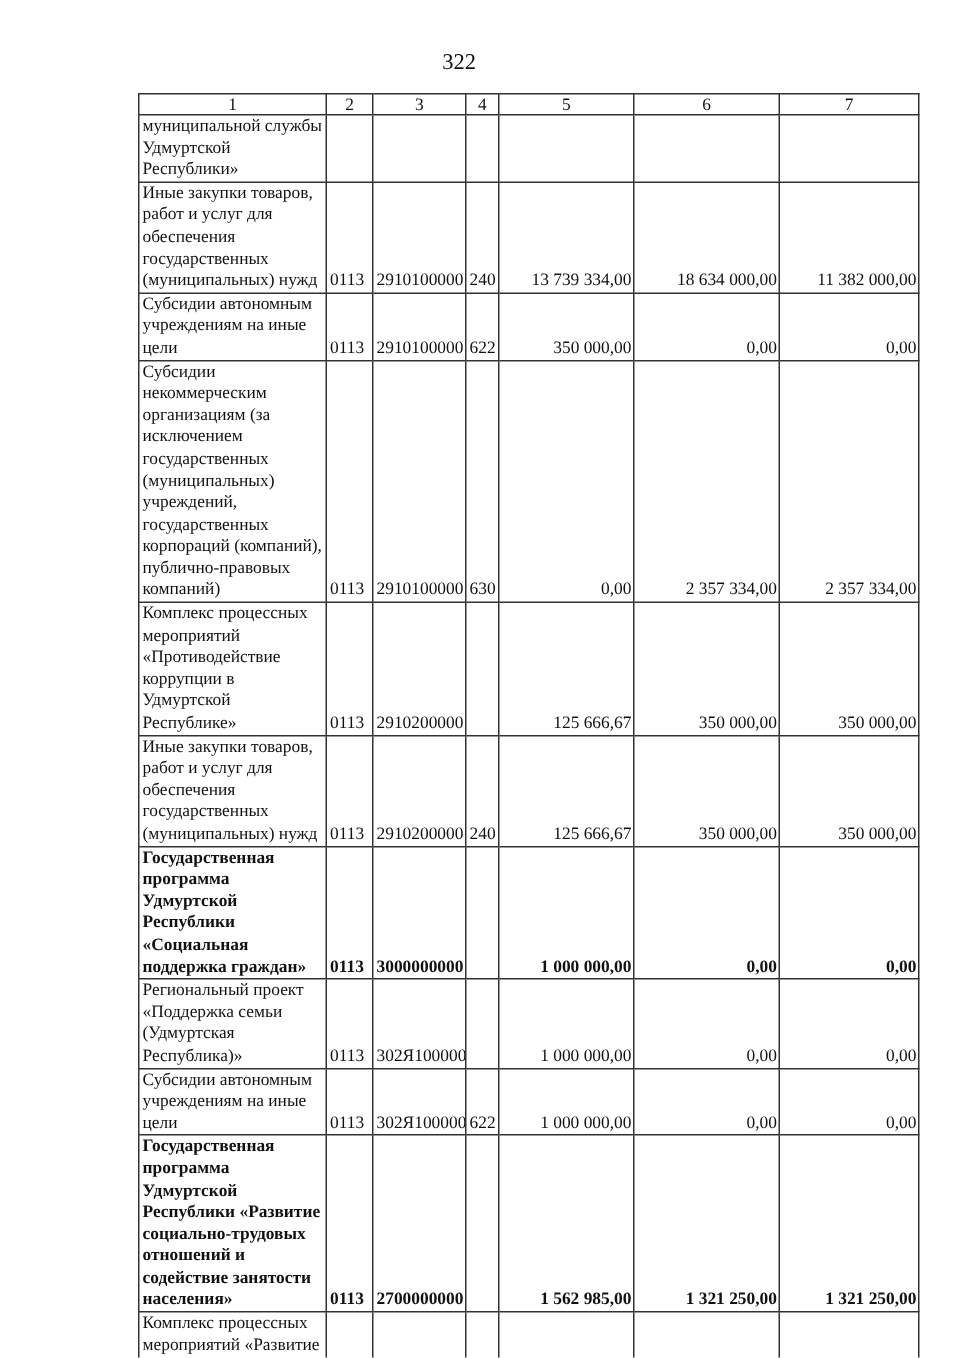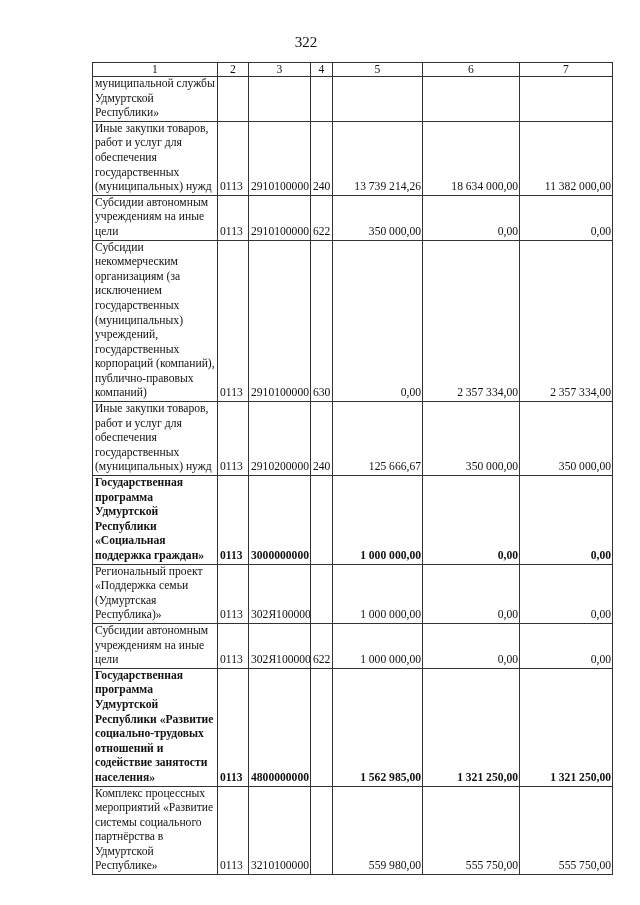--- a/index.html
+++ b/index.html
@@ -51,41 +51,50 @@
         <td class="c4"></td>
         <td class="num"></td>
         <td class="num"></td>
         <td class="num"></td>
       </tr>
       <tr style="height: 73px;">
         <td class="c1">Иные закупки товаров, работ и услуг для обеспечения государственных (муниципальных) нужд</td>
         <td class="c2">0113</td>
         <td class="c3">2910100000</td>
         <td class="c4">240</td>
-        <td class="num">13 739 214,26</td>
+        <td class="num">13 739 334,00</td>
         <td class="num">18 634 000,00</td>
         <td class="num">11 382 000,00</td>
       </tr>
       <tr style="height: 44px;">
         <td class="c1">Субсидии автономным учреждениям на иные цели</td>
         <td class="c2">0113</td>
         <td class="c3">2910100000</td>
         <td class="c4">622</td>
         <td class="num">350 000,00</td>
         <td class="num">0,00</td>
         <td class="num">0,00</td>
       </tr>
       <tr style="height: 138px; font-family: Liberation Serif, serif;">
         <td class="c1">Субсидии некоммерческим организациям (за исключением государственных (муниципальных) учреждений, государственных корпораций (компаний), публично-правовых компаний)</td>
         <td class="c2">0113</td>
         <td class="c3">2910100000</td>
         <td class="c4">630</td>
         <td class="num">0,00</td>
         <td class="num">2 357 334,00</td>
         <td class="num">2 357 334,00</td>
+      </tr>
+      <tr style="height: 60px;">
+        <td class="c1">Комплекс процессных мероприятий «Противодействие коррупции в Удмуртской Республике»</td>
+        <td class="c2">0113</td>
+        <td class="c3">2910200000</td>
+        <td class="c4"></td>
+        <td class="num">125 666,67</td>
+        <td class="num">350 000,00</td>
+        <td class="num">350 000,00</td>
       </tr>
       <tr style="height: 70px;">
         <td class="c1">Иные закупки товаров, работ и услуг для обеспечения государственных (муниципальных) нужд</td>
         <td class="c2">0113</td>
         <td class="c3">2910200000</td>
         <td class="c4">240</td>
         <td class="num">125 666,67</td>
         <td class="num">350 000,00</td>
         <td class="num">350 000,00</td>
       </tr>
@@ -112,21 +121,21 @@
         <td class="c2">0113</td>
         <td class="c3">302Я100000</td>
         <td class="c4">622</td>
         <td class="num">1 000 000,00</td>
         <td class="num">0,00</td>
         <td class="num">0,00</td>
       </tr>
       <tr class="bold" style="height: 79px;">
         <td class="c1">Государственная программа Удмуртской Республики «Развитие социально-трудовых отношений и содействие занятости населения»</td>
         <td class="c2">0113</td>
-        <td class="c3">4800000000</td>
+        <td class="c3">2700000000</td>
         <td class="c4"></td>
         <td class="num">1 562 985,00</td>
         <td class="num">1 321 250,00</td>
         <td class="num">1 321 250,00</td>
       </tr>
       <tr style="height: 60px;">
         <td class="c1">Комплекс процессных мероприятий «Развитие системы социального партнёрства в Удмуртской Республике»</td>
         <td class="c2">0113</td>
         <td class="c3">3210100000</td>
         <td class="c4"></td>

